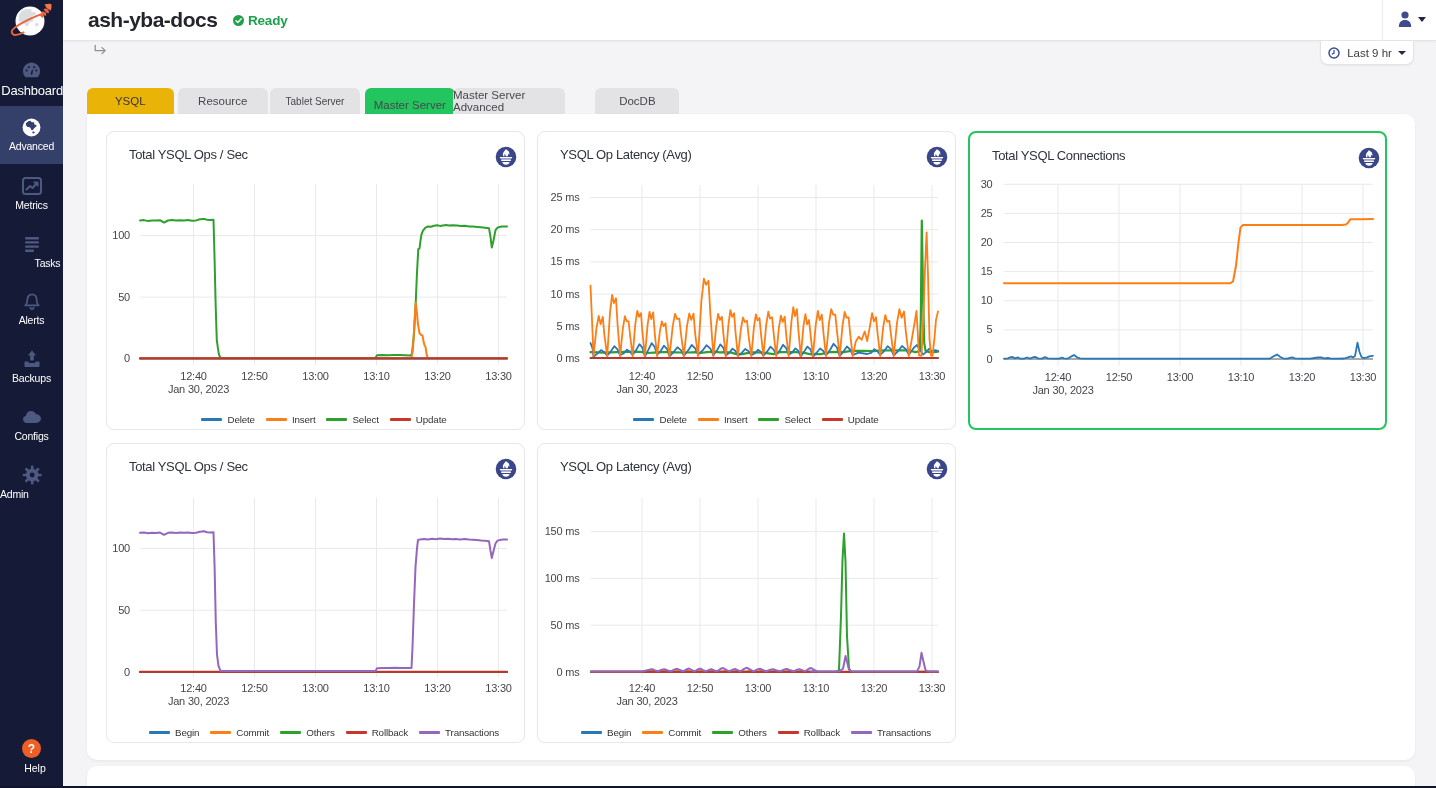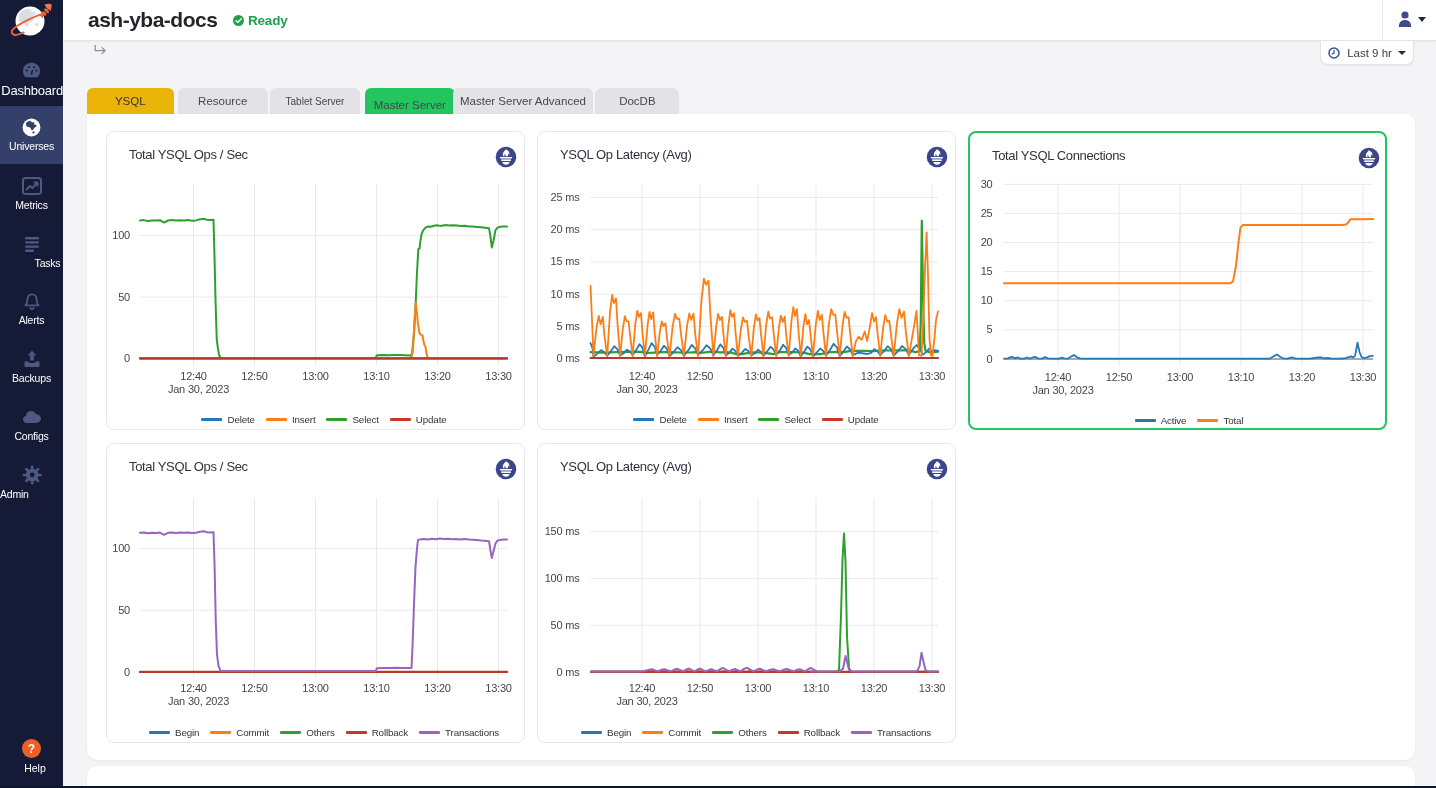--- a/index.html
+++ b/index.html
@@ -46,21 +46,21 @@
       </div>
 <div style="position:absolute;left:0;top:83.0px;width:63px;text-align:right;font-size:13px;color:#fff;letter-spacing:-0.2px">Dashboard</div>
 <div style="position:absolute;left:0;top:106px;width:63px;height:58px;background:#35406a"></div>
 <div style="position:absolute;left:0;top:117.5px;width:63px;display:flex;justify-content:center">
         <svg width="19" height="19" viewBox="0 0 20 20">
           <circle cx="10" cy="10" r="9.4" fill="#fff"></circle>
 <path d="M4.0 5.6 C5.3 4.0 7.0 3.0 8.8 2.8 C9.8 3.2 9.5 4.3 10.5 4.5 C11.5 4.7 12.0 4.0 12.7 4.6 C13.4 5.2 12.3 6.1 13.1 6.8 C13.9 7.5 15.0 6.7 15.3 7.8 C15.6 8.9 13.9 9.4 12.8 10.7 C11.8 11.9 11.6 13.0 10.4 12.8 C9.1 12.6 9.8 10.8 8.5 10.1 C7.2 9.4 6.3 10.1 5.2 9.0 C4.1 7.9 4.3 6.9 4.0 5.6 Z" fill="#35406a"></path>
 <path d="M11.6 14.2 C12.5 13.9 13.4 14.4 13.3 15.3 C13.2 16.2 12.0 16.6 11.3 16.0 C10.6 15.4 10.8 14.5 11.6 14.2 Z" fill="#35406a"></path>
 </svg>
       </div>
-<div style="position:absolute;left:0;top:140.0px;width:63px;text-align:center;font-size:10.5px;color:#fff;letter-spacing:-0.2px">Universes</div>
+<div style="position:absolute;left:0;top:140.0px;width:63px;text-align:center;font-size:10.5px;color:#fff;letter-spacing:-0.2px">Advanced</div>
 <div style="position:absolute;left:0;top:176px;width:63px;display:flex;justify-content:center">
         <svg width="22" height="20" viewBox="0 0 22 20">
           <rect x="2" y="2" width="18" height="16" rx="2.5" fill="none" stroke="#4d5980" stroke-width="2"></rect>
 <polyline points="5.5,13.5 9,10 11.5,12 16,7" fill="none" stroke="#4d5980" stroke-width="2" stroke-linecap="round" stroke-linejoin="round"></polyline>
 <path d="M16.5 6.5 L16.5 9.5 M16.5 6.5 L13.5 6.5" stroke="#4d5980" stroke-width="2" stroke-linecap="round"></path>
         </svg>
       </div>
 <div style="position:absolute;left:0;top:198.5px;width:63px;text-align:center;font-size:10.5px;color:#fff;letter-spacing:-0.2px">Metrics</div>
 <div style="position:absolute;left:0;top:234px;width:63px;display:flex;justify-content:center">
         <svg width="22" height="20" viewBox="0 0 22 20">
@@ -122,21 +122,21 @@
         <path d="M6 3.4 L6 6 L4.2 7" fill="none" stroke="#3a4f92" stroke-width="1.3" stroke-linecap="round"></path>
       </svg>
       <span>Last 9 hr</span>
 <span style="margin-left:6px;width:0;height:0;border-left:4px solid transparent;border-right:4px solid transparent;border-top:4.5px solid #252a4c"></span>
 </div>
 
 <div style="position:absolute;left:87px;top:88px;width:86.5px;height:26px;background:#eab308;border-radius:6px 6px 0 0;display:flex;align-items:center;justify-content:center;font-size:11.5px;color:#35353b">YSQL</div>
 <div style="position:absolute;left:177.7px;top:88px;width:90px;height:26px;background:#e3e3e6;border-radius:6px 6px 0 0;display:flex;align-items:center;justify-content:center;font-size:11.5px;color:#47474d">Resource</div>
 <div style="position:absolute;left:270px;top:88px;width:90px;height:26px;background:#e3e3e6;border-radius:6px 6px 0 0;display:flex;align-items:center;justify-content:center;font-size:10px;color:#47474d">Tablet Server</div>
 <div style="position:absolute;left:365px;top:88px;width:89.6px;height:34px;background:#22c55e;border-radius:6px 6px 0 0;display:flex;align-items:center;justify-content:center;font-size:11.5px;color:#47474d">Master Server</div>
-<div style="position:absolute;left:453px;top:88px;width:140px;height:26px;background:#e3e3e6;border-radius:6px 6px 0 0;display:flex;align-items:center;justify-content:center;font-size:11.5px;color:#47474d">Master Server Advanced</div>
+<div style="position:absolute;left:453px;top:88px;width:112px;height:26px;background:#e3e3e6;border-radius:6px 6px 0 0;display:flex;align-items:center;justify-content:center;font-size:11.5px;color:#47474d">Master Server Advanced</div>
 <div style="position:absolute;left:595.4px;top:88px;width:84px;height:26px;background:#e3e3e6;border-radius:6px 6px 0 0;display:flex;align-items:center;justify-content:center;font-size:11.5px;color:#47474d">DocDB</div>
 
 <div style="position:absolute;left:87px;top:114px;width:1328px;height:646px;background:#fff;border-radius:0 10px 10px 10px;box-shadow:0 1px 3px rgba(0,0,0,0.06)"></div>
 
 <div style="position:absolute;left:106px;top:131px;width:419px;height:299px;background:#fff;border:1px solid #e7e7ea;border-radius:8px;box-sizing:border-box">
 <div style="position:absolute;left:22px;top:15px;font-size:13px;font-weight:500;color:#2f333d;letter-spacing:-0.35px">Total YSQL Ops / Sec</div>
 <svg width="22" height="22" viewBox="0 0 22 22" style="position:absolute;left:388px;top:14px">
 <circle cx="11" cy="11" r="10.3" fill="#3b4688"></circle>
 <path d="M11 2.9 C10.1 4.7 8.2 5.7 7.9 7.9 C7.7 9.1 8.1 9.8 8.6 10.3 L9.7 10.3 C9.2 9.3 9.4 8.4 10.0 7.8 C10.0 9.0 10.8 9.4 11.1 10.3 L12.5 10.3 C13.0 9.4 13.3 8.4 12.8 7.2 C13.5 7.6 13.9 8.3 14.1 9.3 C14.5 8.1 14.5 6.6 13.8 5.5 C12.9 4.2 11.7 4.0 11 2.9 Z" fill="#fff"></path>
 <path d="M4.7 10.9 L17.3 10.9 L16.6 12.5 L5.4 12.5 Z" fill="#fff"></path>
@@ -279,30 +279,20 @@
         <text x="88" y="248" text-anchor="middle" font-size="11" fill="#45464c" font-family="Liberation Sans, sans-serif" letter-spacing="-0.2">12:40</text>
         <text x="149" y="248" text-anchor="middle" font-size="11" fill="#45464c" font-family="Liberation Sans, sans-serif" letter-spacing="-0.2">12:50</text>
         <text x="210" y="248" text-anchor="middle" font-size="11" fill="#45464c" font-family="Liberation Sans, sans-serif" letter-spacing="-0.2">13:00</text>
         <text x="271" y="248" text-anchor="middle" font-size="11" fill="#45464c" font-family="Liberation Sans, sans-serif" letter-spacing="-0.2">13:10</text>
         <text x="332" y="248" text-anchor="middle" font-size="11" fill="#45464c" font-family="Liberation Sans, sans-serif" letter-spacing="-0.2">13:20</text>
         <text x="393" y="248" text-anchor="middle" font-size="11" fill="#45464c" font-family="Liberation Sans, sans-serif" letter-spacing="-0.2">13:30</text>
         <text x="93" y="261" text-anchor="middle" font-size="11" fill="#45464c" font-family="Liberation Sans, sans-serif" letter-spacing="-0.2">Jan 30, 2023</text>
         <polyline points="34.0,225.6 38.0,225.4 40.0,224.3 42.5,224.0 45.0,225.4 48.0,224.4 50.0,225.6 54.0,225.6 57.0,224.5 60.0,225.6 63.0,224.3 65.0,223.8 68.0,225.4 72.0,225.6 75.0,224.1 78.0,225.4 83.0,225.6 89.0,225.6 92.0,224.7 94.0,225.4 98.0,225.6 102.0,223.1 104.0,222.0 107.0,224.3 110.0,225.4 114.0,225.7 152.0,225.7 192.0,225.7 232.0,225.7 272.0,225.7 300.0,225.6 304.0,223.1 307.0,221.5 310.0,223.7 313.0,225.3 317.0,225.7 322.0,224.4 325.0,225.4 330.0,225.7 340.0,225.7 348.0,224.5 351.0,224.3 354.0,225.4 358.0,225.0 361.0,225.7 368.0,225.7 374.0,225.5 378.0,224.3 381.0,223.4 383.0,224.4 385.0,223.1 387.5,209.7 389.5,219.0 391.5,224.0 394.0,225.1 397.0,224.4 400.0,223.1 403.0,222.8" fill="none" stroke="#2878b6" stroke-width="1.8" stroke-linejoin="round" stroke-linecap="round"></polyline>
         <polyline points="34.0,150.3 260.0,150.3 263.0,148.5 266.0,132.8 268.5,109.5 270.5,94.4 273.0,92.0 332.0,92.0 372.0,92.0 376.0,91.5 378.0,89.7 380.5,86.2 392.0,86.2 403.0,85.9" fill="none" stroke="#fc7e16" stroke-width="2" stroke-linejoin="round" stroke-linecap="round"></polyline>
       </svg>
-<div style="position:absolute;left:11px;top:282px;width:416px;display:flex;justify-content:center;font-size:9.8px;color:#33333a;letter-spacing:-0.15px">
-        <span style="display:inline-flex;align-items:center;margin:0 5.5px">
-          <span style="width:21px;height:2.5px;background:#2878b6;border-radius:1px;margin-right:5px"></span>
-          <span>Active</span>
-        </span>
-        <span style="display:inline-flex;align-items:center;margin:0 5.5px">
-          <span style="width:21px;height:2.5px;background:#fc7e16;border-radius:1px;margin-right:5px"></span>
-          <span>Total</span>
-        </span>
-      </div>
 </div>
 <div style="position:absolute;left:106px;top:443px;width:419px;height:300px;background:#fff;border:1px solid #e7e7ea;border-radius:8px;box-sizing:border-box">
 <div style="position:absolute;left:22px;top:15px;font-size:13px;font-weight:500;color:#2f333d;letter-spacing:-0.35px">Total YSQL Ops / Sec</div>
 <svg width="22" height="22" viewBox="0 0 22 22" style="position:absolute;left:388px;top:14px">
 <circle cx="11" cy="11" r="10.3" fill="#3b4688"></circle>
 <path d="M11 2.9 C10.1 4.7 8.2 5.7 7.9 7.9 C7.7 9.1 8.1 9.8 8.6 10.3 L9.7 10.3 C9.2 9.3 9.4 8.4 10.0 7.8 C10.0 9.0 10.8 9.4 11.1 10.3 L12.5 10.3 C13.0 9.4 13.3 8.4 12.8 7.2 C13.5 7.6 13.9 8.3 14.1 9.3 C14.5 8.1 14.5 6.6 13.8 5.5 C12.9 4.2 11.7 4.0 11 2.9 Z" fill="#fff"></path>
 <path d="M4.7 10.9 L17.3 10.9 L16.6 12.5 L5.4 12.5 Z" fill="#fff"></path>
 <rect x="6.2" y="13.4" width="9.6" height="1.6" fill="#fff"></rect>
 <path d="M7.3 15.9 L14.7 15.9 C14.3 17.6 12.9 18.7 11 18.7 C9.1 18.7 7.7 17.6 7.3 15.9 Z" fill="#fff"></path>
 </svg>

